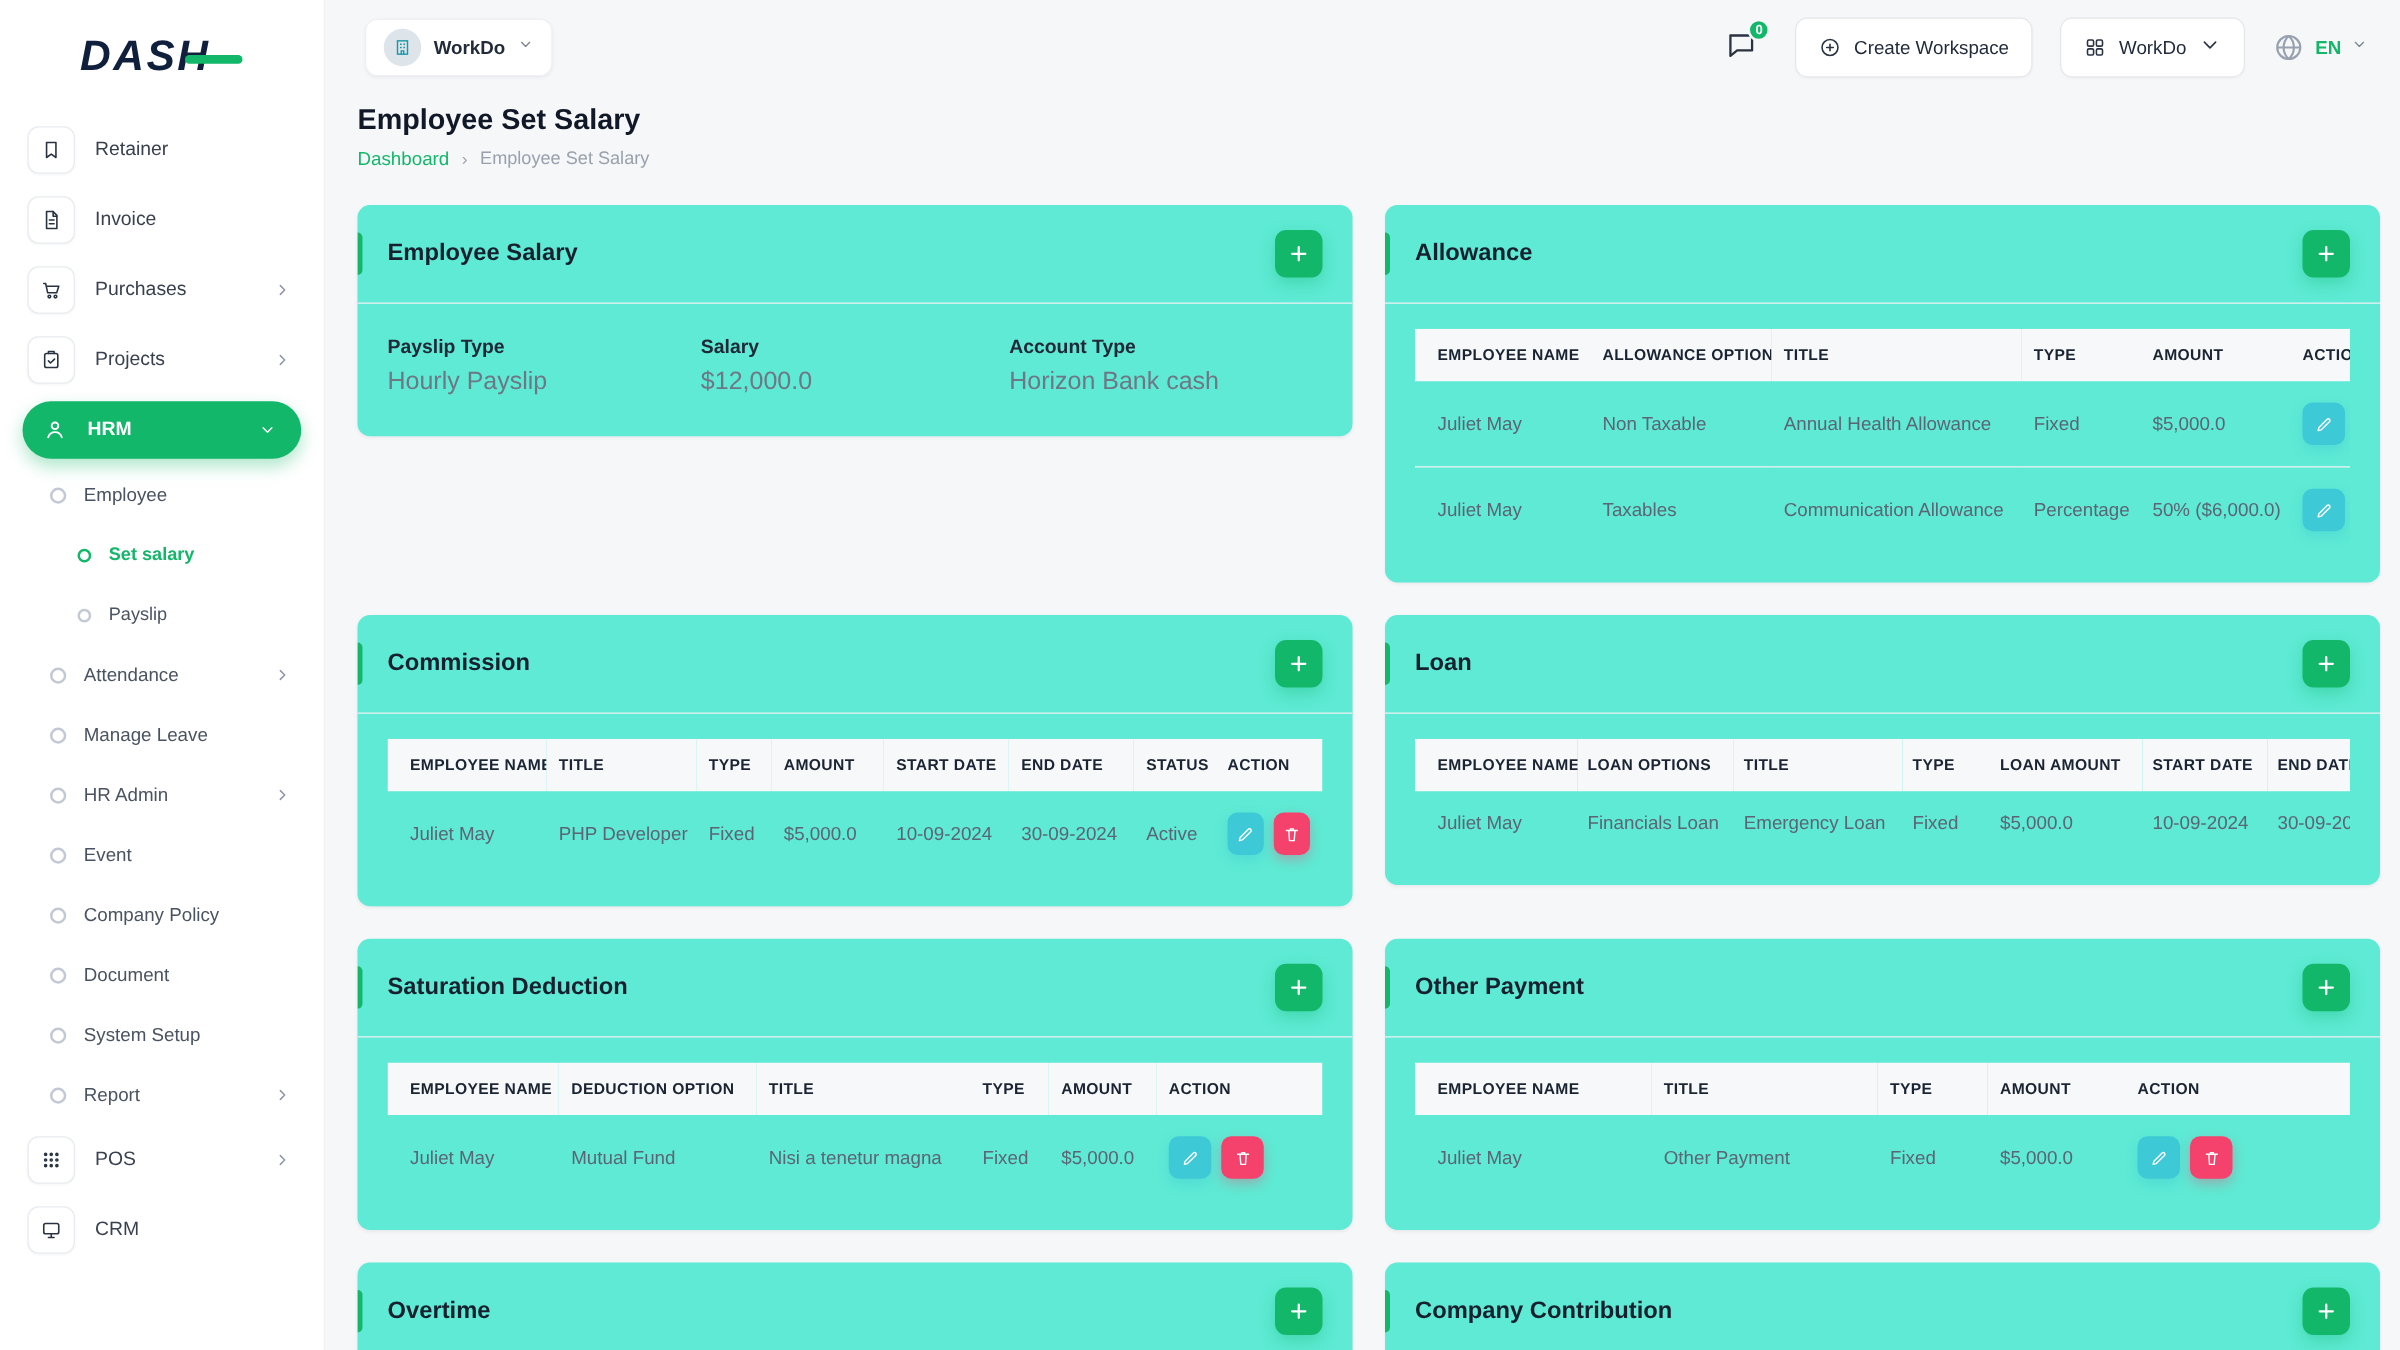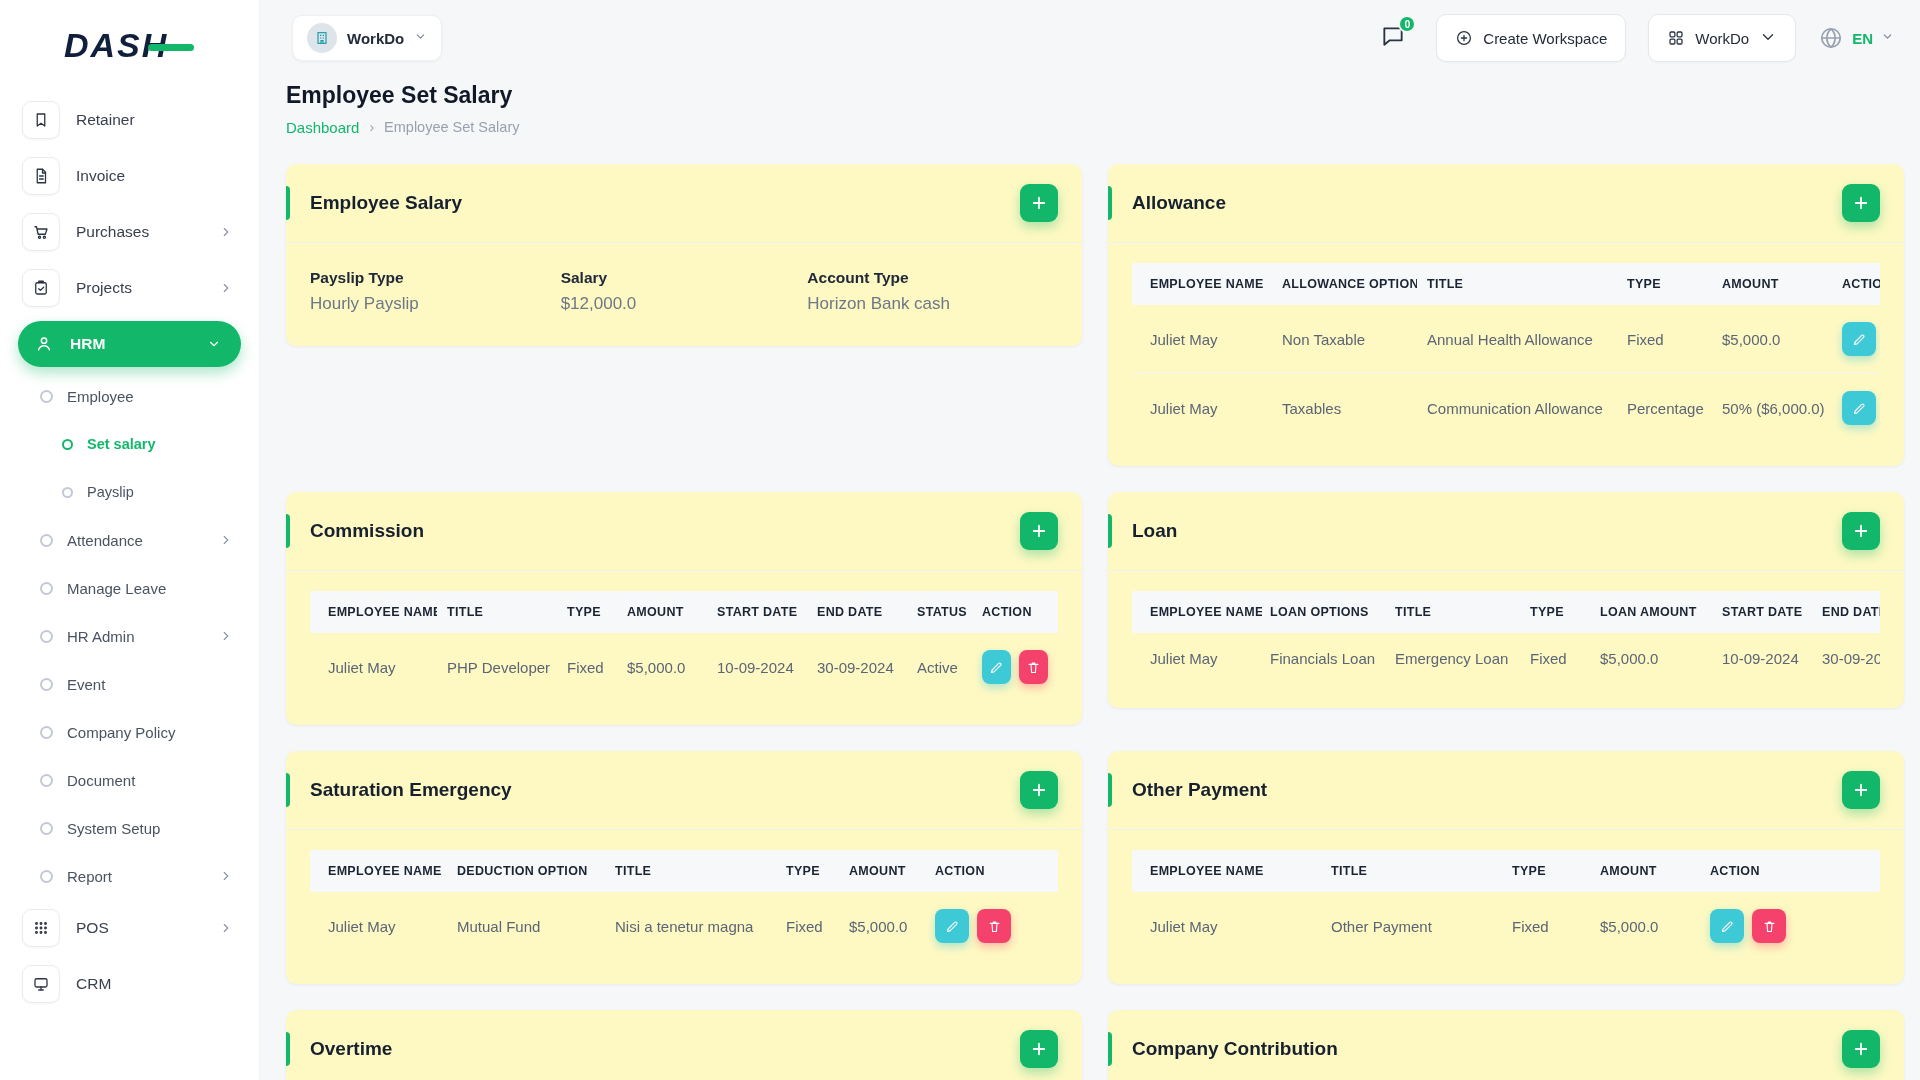--- a/index.html
+++ b/index.html
@@ -57,34 +57,34 @@
   .lang-code { font-size:15px; font-weight:700; color:#12b76a; }
 
   .content { padding:6px 16px 0 26px; }
   .page-title { font-size:23px; font-weight:700; color:#111827; }
   .breadcrumb { margin-top:10px; display:flex; align-items:flex-start; gap:10px; font-size:15px; }
   .crumb-link { color:#12b76a; cursor:pointer; }
   .crumb-sep { color:#9aa3af; font-size:14px; }
   .crumb-cur { color:#98a1ad; font-size:14.5px; }
 
   .grid { margin-top:28px; display:grid; grid-template-columns:1fr 1fr; gap:26px; align-items:start; }
-  .card { background:#fef9c3; border-radius:10px; box-shadow:0 1px 3px rgba(16,24,40,.06); overflow:hidden; }
+  .card { background:#5eead4; border-radius:10px; box-shadow:0 1px 3px rgba(16,24,40,.06); overflow:hidden; }
   .card-header { position:relative; display:flex; align-items:center; justify-content:space-between;
                  padding:20px 24px; border-bottom:1px solid #eef1f4; min-height:78px; }
   .accent { position:absolute; left:0; top:22px; width:4px; height:34px; background:#12b76a; border-radius:0 4px 4px 0; }
   .card-title { font-size:19px; font-weight:700; color:#16202e; }
   .btn-add { width:38px; height:38px; border-radius:9px; background:#12b76a; border:none; cursor:pointer;
              display:flex; align-items:center; justify-content:center; box-shadow:0 5px 12px rgba(18,183,106,.35); }
   .btn-add svg { width:18px; height:18px; stroke:#fff; stroke-width:2.4; stroke-linecap:round; }
 
   .es-body { display:flex; padding:26px 24px 32px; }
   .es-field { width:253px; }
   .es-field:nth-child(2) { width:249px; }
   .es-label { font-size:15.5px; font-weight:700; color:#202938; margin-bottom:7px; }
-  .es-value { font-size:17px; color:#6d7786; }
+  .es-value { font-size:20px; color:#6d7786; }
 
   .table-wrap { margin:20px 24px 24px; overflow:hidden; }
   table { border-collapse:separate; border-spacing:0; table-layout:fixed; width:100%; }
   th { background:#f6f8fa; font-size:12.5px; font-weight:700; color:#1b2433; text-transform:uppercase;
        letter-spacing:.3px; text-align:left; padding:14px 10px; white-space:nowrap; overflow:hidden; }
   td { font-size:15px; color:#5b6575; padding:17px 10px; white-space:nowrap; overflow:hidden;
        border-bottom:1px solid #f2f4f7; }
   tr:last-child td { border-bottom:none; }
   th:first-child, td:first-child { padding-left:18px; }
   .actions { display:flex; gap:8px; }
@@ -547,21 +547,21 @@
                 <td>30-09-2024</td>
               </tr>
             </tbody>
           </table>
         </div>
       </section>
 
       <section class="card">
         <div class="card-header">
           <span class="accent"></span>
-          <span class="card-title">Saturation Emergency</span>
+          <span class="card-title">Saturation Deduction</span>
           <button class="btn-add">
             <svg viewBox="0 0 24 24">
                 <path d="M12 5v14M5 12h14"></path>
               </svg>
             </button>
         </div>
         <div class="table-wrap">
           <table class="tbl-sat">
             <thead>
                 <tr>

